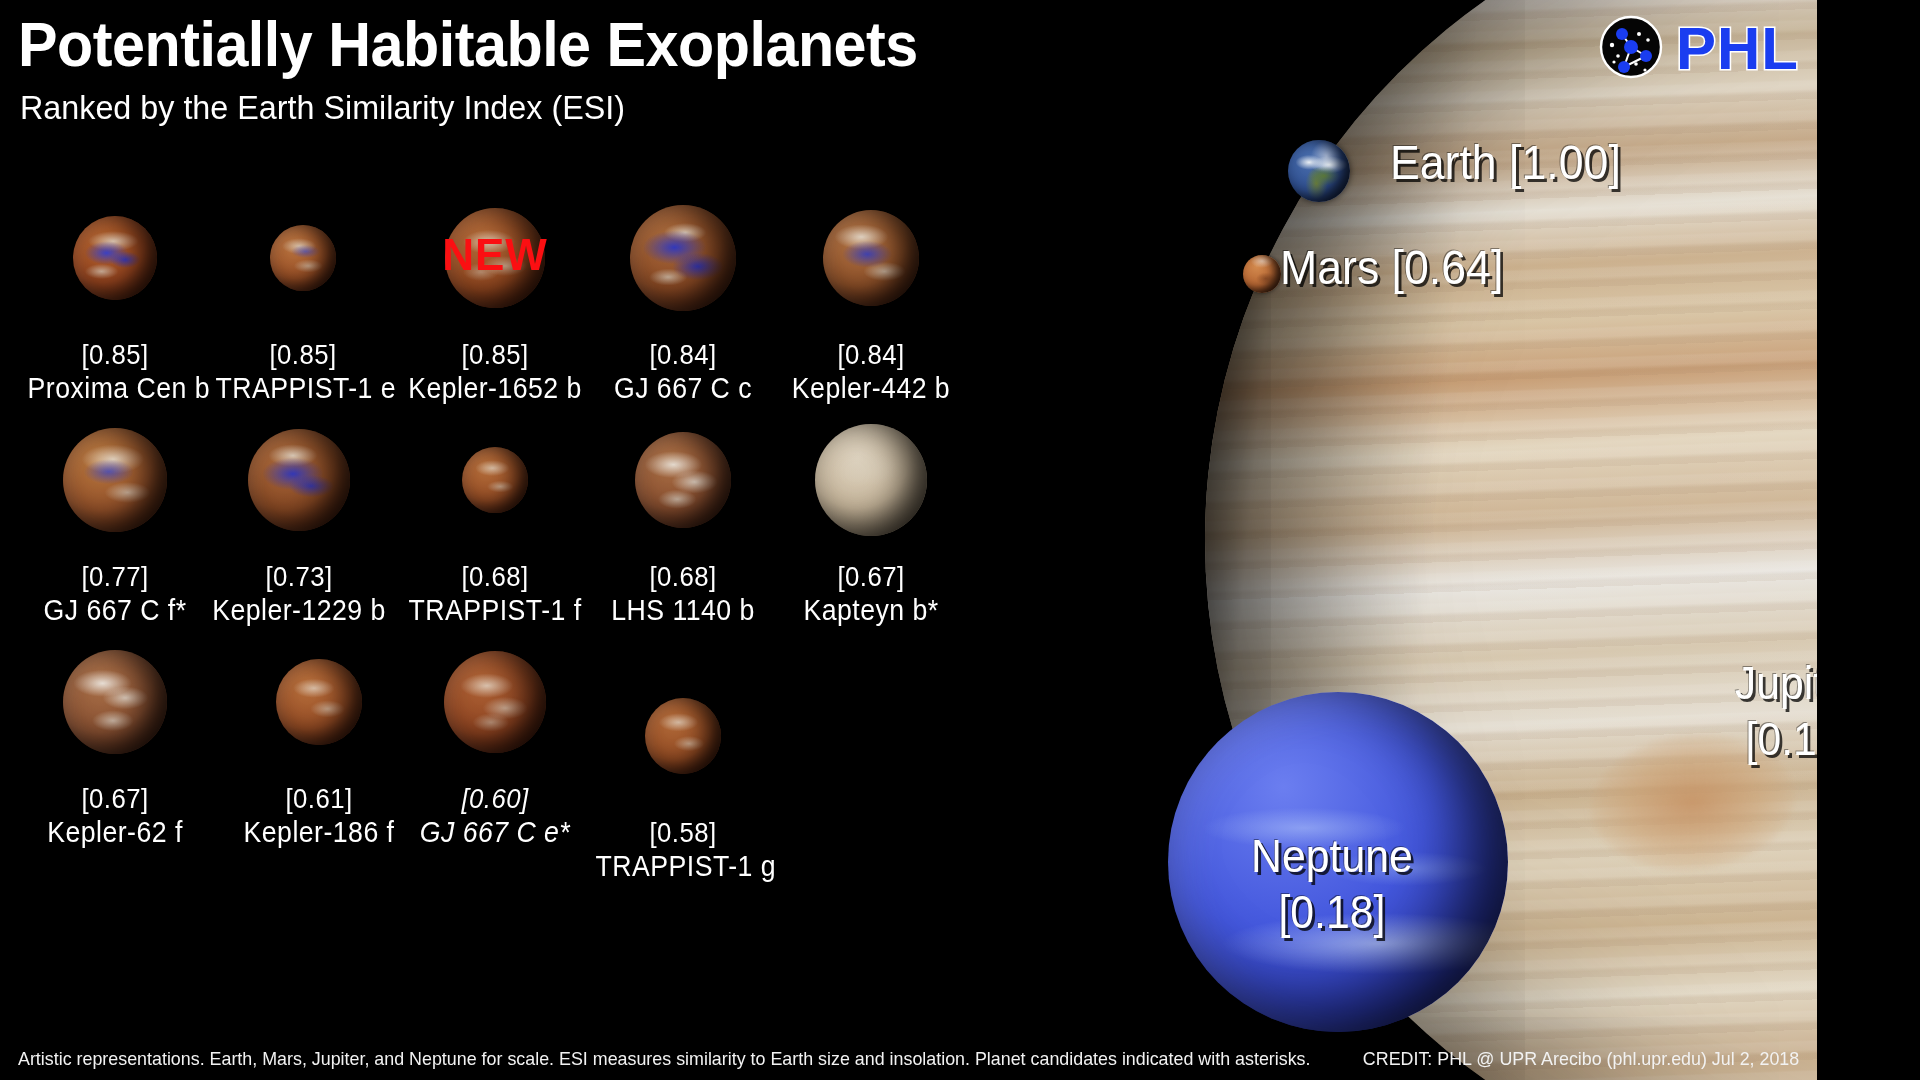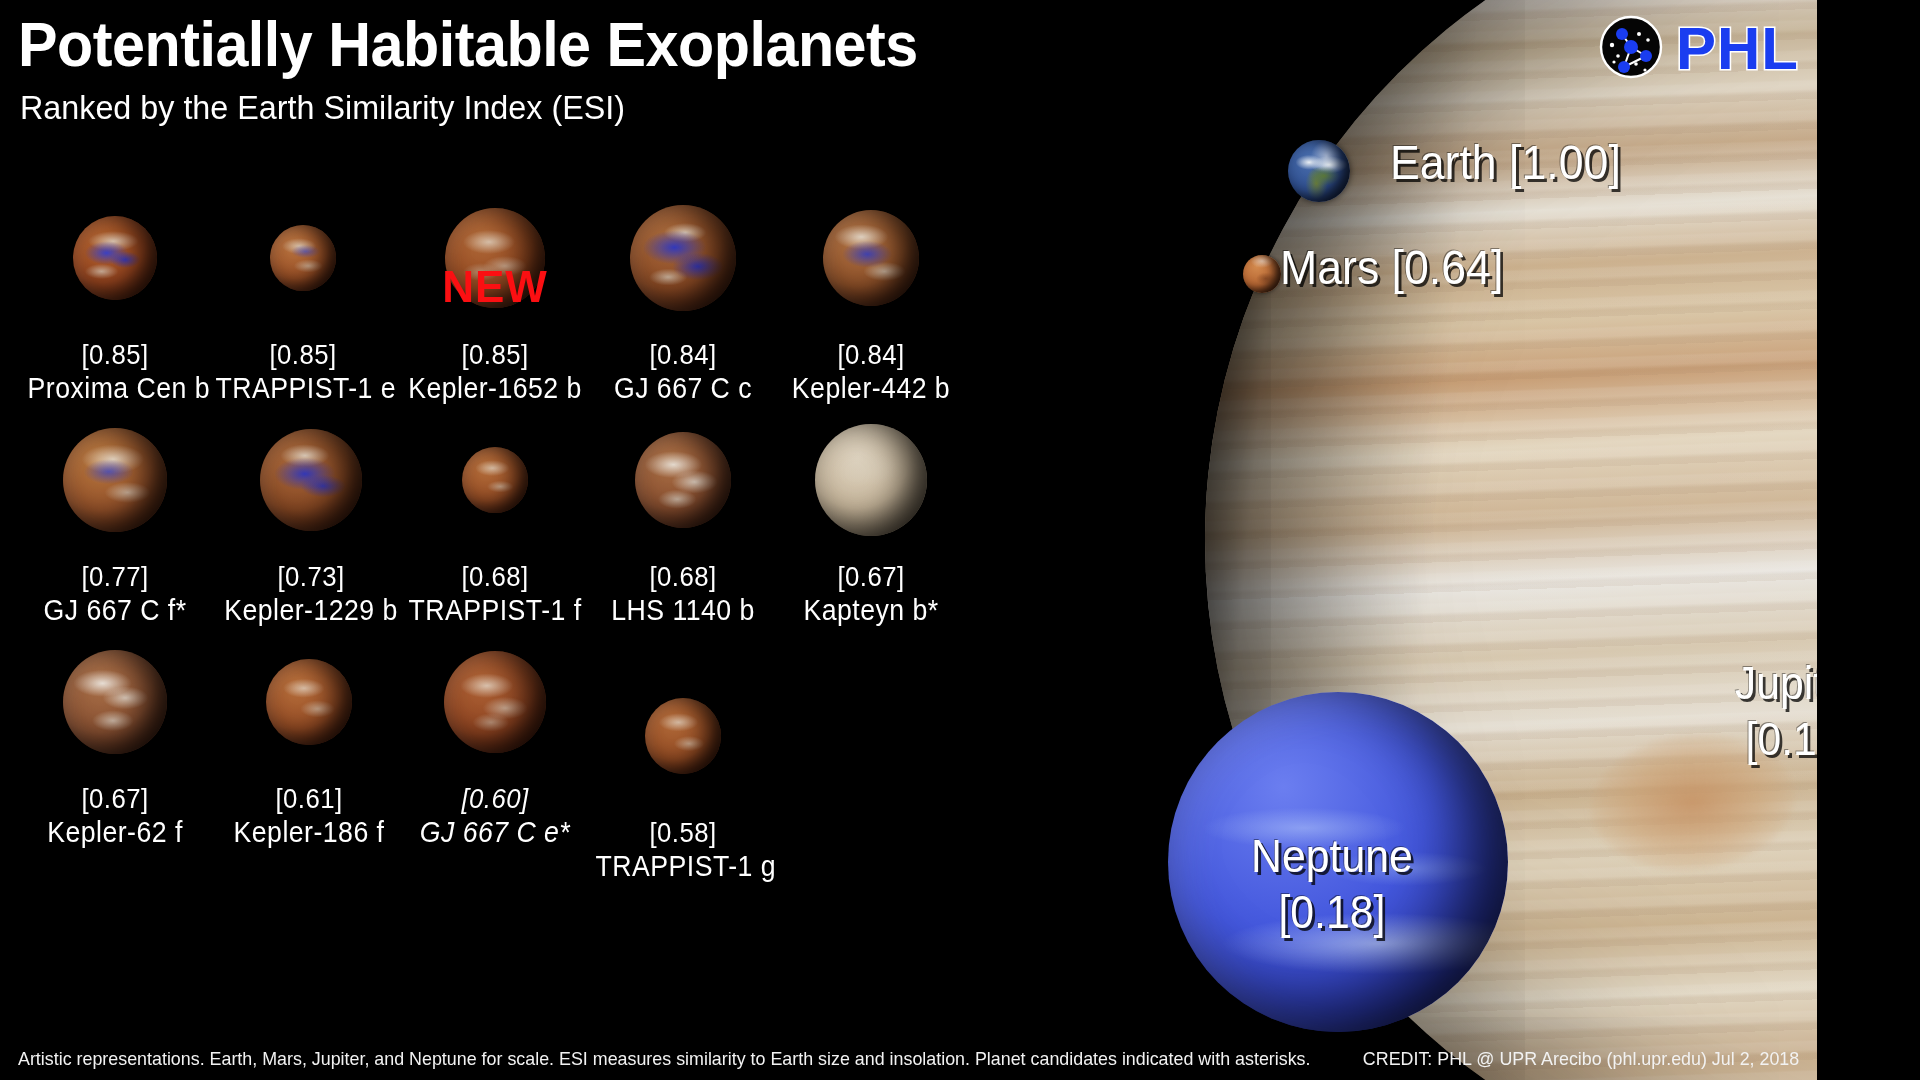--- a/index.html
+++ b/index.html
@@ -82,21 +82,21 @@
   }
   .cell .pname{
     font-size:29px; color:#ffffff; line-height:1.18; white-space:nowrap;
     font-family:"Liberation Sans Narrow","Liberation Sans",sans-serif;
     transform:scaleX(0.92); letter-spacing:0.5px;
   }
   #new-badge{
     position:absolute; left:0; right:0; top:52px;
     font-size:44px; font-weight:bold; color:#fb0f12; text-align:center;
     font-family:"Liberation Sans Narrow","Liberation Sans",sans-serif;
-    letter-spacing:1px; z-index:5;margin-top:32px;
+    letter-spacing:1px; z-index:5;
   }
 
   
   .scale-label{
     position:absolute; color:#fff; white-space:nowrap;
     font-family:"Liberation Sans Narrow","Liberation Sans",sans-serif;
     text-shadow: 3px 3px 0 rgba(0,0,0,0.75), -1px -1px 0 rgba(0,0,0,0.4);
     transform:scaleX(0.93); transform-origin:left center;
   }
   #earth-label{ left:1390px; top:135px; font-size:48px; }
@@ -189,21 +189,21 @@
         <div class="esi">[0.84]</div>
         <div class="pname">Kepler-442 b</div>
       </div>
       <div class="cell" style="left: 20px; top: 400px; width: 190px;">
         <div class="pwrap">
           <div style="width: 104px; height: 104px; border-radius: 50%; background: radial-gradient(24% 12% at 44% 42%, rgba(50, 66, 205, 0.72) 0%, rgba(50, 66, 205, 0) 100%), radial-gradient(30% 14% at 48% 30%, rgba(234, 228, 216, 0.82) 0%, rgba(234, 228, 216, 0) 100%), radial-gradient(22% 10% at 62% 62%, rgba(224, 216, 202, 0.68) 0%, rgba(224, 216, 202, 0) 100%), radial-gradient(circle at 36% 30%, rgb(184, 121, 63) 0%, rgb(150, 82, 42) 52%, rgb(83, 36, 16) 88%, rgb(25, 9, 3) 100%); box-shadow: rgba(0, 0, 0, 0.8) -14.56px -7.28px 31.2px inset, rgba(255, 255, 255, 0.08) 5.2px 4.16px 16.64px inset;"></div>
         </div>
         <div class="esi">[0.77]</div>
         <div class="pname">GJ 667 C f*</div>
       </div>
-      <div class="cell" style="left: 216px; top: 400px; width: 190px;">
+      <div class="cell" style="left: 204px; top: 400px; width: 190px;">
         <div class="pwrap">
           <div style="width: 102px; height: 102px; border-radius: 50%; background: radial-gradient(30% 16% at 44% 44%, rgba(36, 50, 198, 0.88) 0%, rgba(36, 50, 198, 0) 100%), radial-gradient(22% 11% at 62% 56%, rgba(34, 48, 192, 0.8) 0%, rgba(34, 48, 192, 0) 100%), radial-gradient(24% 11% at 44% 26%, rgba(230, 224, 212, 0.8) 0%, rgba(230, 224, 212, 0) 100%), radial-gradient(circle at 36% 30%, rgb(169, 105, 59) 0%, rgb(139, 74, 36) 52%, rgb(76, 31, 15) 88%, rgb(22, 7, 3) 100%); box-shadow: rgba(0, 0, 0, 0.8) -14.28px -7.14px 30.6px inset, rgba(255, 255, 255, 0.08) 5.1px 4.08px 16.32px inset;"></div>
         </div>
         <div class="esi">[0.73]</div>
         <div class="pname">Kepler-1229 b</div>
       </div>
       <div class="cell" style="left: 400px; top: 400px; width: 190px;">
         <div class="pwrap">
           <div style="width: 66px; height: 66px; border-radius: 50%; background: radial-gradient(26% 12% at 46% 32%, rgba(226, 216, 200, 0.72) 0%, rgba(226, 216, 200, 0) 100%), radial-gradient(20% 9% at 58% 60%, rgba(214, 204, 188, 0.6) 0%, rgba(214, 204, 188, 0) 100%), radial-gradient(circle at 36% 30%, rgb(180, 110, 59) 0%, rgb(149, 76, 36) 54%, rgb(85, 33, 15) 88%, rgb(25, 8, 3) 100%); box-shadow: rgba(0, 0, 0, 0.8) -9.24px -4.62px 19.8px inset, rgba(255, 255, 255, 0.08) 3.3px 2.64px 10.56px inset;"></div>
         </div>
@@ -224,21 +224,21 @@
         <div class="esi">[0.67]</div>
         <div class="pname">Kapteyn b*</div>
       </div>
       <div class="cell" style="left: 20px; top: 622px; width: 190px;">
         <div class="pwrap">
           <div style="width: 104px; height: 104px; border-radius: 50%; background: radial-gradient(28% 13% at 38% 32%, rgba(238, 234, 228, 0.9) 0%, rgba(238, 234, 228, 0) 100%), radial-gradient(22% 11% at 60% 46%, rgba(230, 224, 214, 0.78) 0%, rgba(230, 224, 214, 0) 100%), radial-gradient(20% 10% at 48% 68%, rgba(224, 216, 204, 0.72) 0%, rgba(224, 216, 204, 0) 100%), radial-gradient(circle at 36% 30%, rgb(169, 112, 72) 0%, rgb(138, 81, 50) 52%, rgb(77, 37, 21) 88%, rgb(23, 8, 4) 100%); box-shadow: rgba(0, 0, 0, 0.8) -14.56px -7.28px 31.2px inset, rgba(255, 255, 255, 0.08) 5.2px 4.16px 16.64px inset;"></div>
         </div>
         <div class="esi">[0.67]</div>
         <div class="pname">Kepler-62 f</div>
       </div>
-      <div class="cell" style="left: 214px; top: 622px; width: 190px;">
+      <div class="cell" style="left: 224px; top: 622px; width: 190px;">
         <div class="pwrap">
           <div style="width: 86px; height: 86px; border-radius: 50%; background: radial-gradient(24% 11% at 44% 34%, rgba(228, 218, 204, 0.72) 0%, rgba(228, 218, 204, 0) 100%), radial-gradient(20% 10% at 60% 58%, rgba(218, 208, 192, 0.6) 0%, rgba(218, 208, 192, 0) 100%), radial-gradient(circle at 36% 30%, rgb(182, 111, 60) 0%, rgb(150, 76, 36) 54%, rgb(85, 33, 15) 88%, rgb(25, 8, 3) 100%); box-shadow: rgba(0, 0, 0, 0.8) -12.04px -6.02px 25.8px inset, rgba(255, 255, 255, 0.08) 4.3px 3.44px 13.76px inset;"></div>
         </div>
         <div class="esi">[0.61]</div>
         <div class="pname">Kepler-186 f</div>
       </div>
       <div class="cell" style="left: 400px; top: 622px; width: 190px; font-style: italic;">
         <div class="pwrap">
           <div style="width: 102px; height: 102px; border-radius: 50%; background: radial-gradient(26% 12% at 42% 34%, rgba(230, 220, 206, 0.78) 0%, rgba(230, 220, 206, 0) 100%), radial-gradient(22% 11% at 60% 56%, rgba(220, 210, 194, 0.66) 0%, rgba(220, 210, 194, 0) 100%), radial-gradient(18% 9% at 46% 70%, rgba(212, 202, 186, 0.55) 0%, rgba(212, 202, 186, 0) 100%), radial-gradient(circle at 36% 30%, rgb(174, 99, 54) 0%, rgb(143, 67, 32) 54%, rgb(80, 29, 13) 88%, rgb(23, 7, 3) 100%); box-shadow: rgba(0, 0, 0, 0.8) -14.28px -7.14px 30.6px inset, rgba(255, 255, 255, 0.08) 5.1px 4.08px 16.32px inset;"></div>
         </div>

